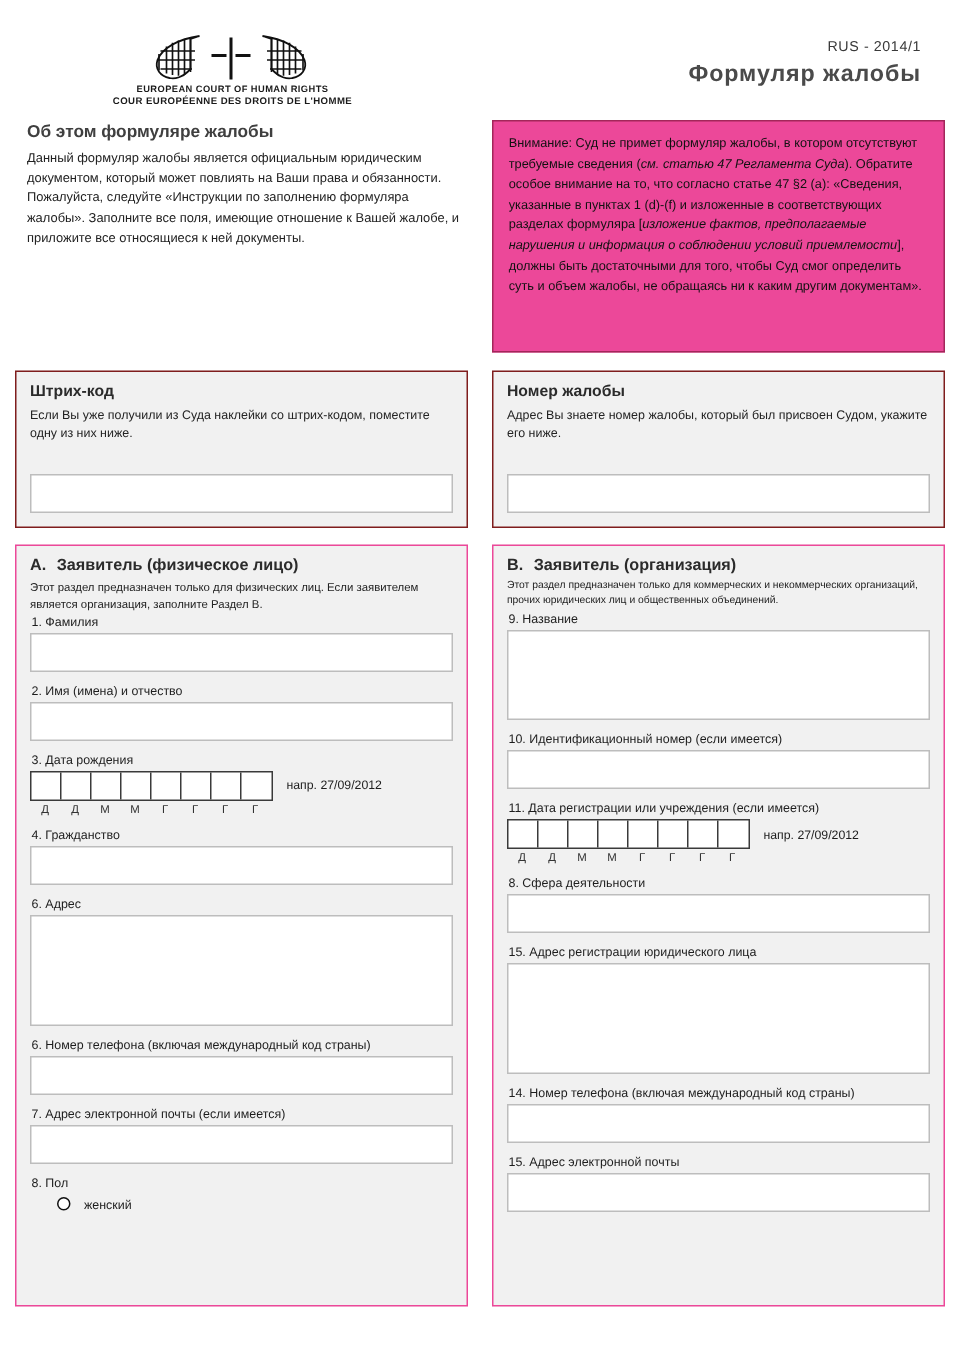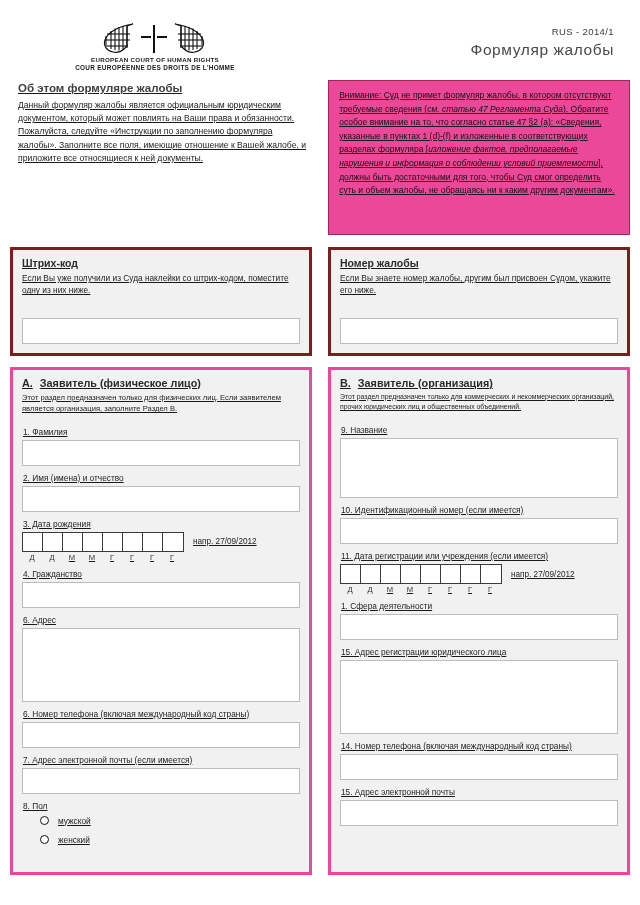--- a/index.html
+++ b/index.html
@@ -60,38 +60,37 @@
   }
   .form-code {
     font-size: 9.5px;
     color: #3a3a3a;
     letter-spacing: 0.4px;
     margin-bottom: 4px;
   }
   .form-title {
     font-size: 15.5px;
     color: #4a4a4a;
-    font-weight: normal;
+    font-weight: bold;
     letter-spacing: 0.6px;
   }
 
   
   .panel {
-    border: 3px solid #7f1d1d;
+    border: 1px solid #7f1d1d;
     background: #f1f1f1;
     box-sizing: border-box;
   }
   .panel-inner { padding: 7px 9px 9px 9px; }
 
   .two-col {
     display: flex;
     gap: 16px;
     padding: 0 10px;
     box-sizing: border-box;
-    text-decoration: underline;
   }
   .col { width: 309px; box-sizing: border-box; }
 
   
   .intro-row { margin-top: 2px; align-items: stretch; }
   .intro-left { padding: 2px 6px 0 8px; }
   .intro-heading {
     font-size: 11.5px;
     font-weight: bold;
     color: #3f3f3f;
@@ -139,38 +138,38 @@
     height: 22px;
     width: 100%;
   }
   .field.h26 { height: 26px; }
   .field.h60 { height: 60px; }
   .field.h74 { height: 74px; }
 
   
   .sections-row { margin-top: 11px; }
   .section-panel {
-    border: 3px solid #ec4899;
+    border: 1px solid #ec4899;
     background: #f1f1f1;
     box-sizing: border-box;
     padding: 7px 9px 10px 9px;
     min-height: 508px;
   }
   .section-head {
     font-size: 10.8px;
     font-weight: bold;
     color: #2b2b2b;
     margin: 0 0 3px 0;
   }
   .section-head .letter { margin-right: 7px; }
   .section-desc {
     font-size: 7.6px;
     line-height: 11.4px;
     color: #232323;
-    margin-bottom: 12px;
+    margin-bottom: 0;
   }
   .section-desc.small { font-size: 6.9px; line-height: 10.6px; }
 
   .field-label {
     font-size: 8.3px;
     color: #1d1d1d;
     margin: 0 0 3px 1px;
   }
   .field-group { margin-bottom: 7px; }
 
@@ -297,21 +296,21 @@
           <div class="sec-desc">Если Вы уже получили из Суда наклейки со штрих-кодом, поместите одну из них ниже.</div>
           <div class="spacer-22"></div>
           <div class="field h26" title=""></div>
         </div>
       </div>
     </div>
     <div class="col">
       <div class="panel">
         <div class="panel-inner">
           <div class="sec-title">Номер жалобы</div>
-          <div class="sec-desc">Если Вы знаете номер жалобы, другим был присвоен Судом, укажите его ниже.</div>
+          <div class="sec-desc">Адрес Вы знаете номер жалобы, который был присвоен Судом, укажите его ниже.</div>
           <div class="spacer-22"></div>
           <div class="field h26" title=""></div>
         </div>
       </div>
     </div>
   </div>
 
   <div class="two-col sections-row">
 
     <div class="col">
@@ -376,24 +375,20 @@
         <div class="field-group">
           <div class="field-label">7.  Адрес электронной почты (если имеется)</div>
           <div class="field h26"></div>
         </div>
 
         <div class="field-group">
           <div class="field-label">8.  Пол</div>
           <div class="radio-list">
             <div class="radio-item">
               <span class="radio-circle"></span>
-              <span class="radio-label">мужской</span>
-            </div>
-            <div class="radio-item">
-              <span class="radio-circle"></span>
               <span class="radio-label">женский</span>
             </div>
           </div>
         </div>
       </div>
     </div>
 
     <div class="col">
       <div class="section-panel">
         <div class="section-head">
@@ -432,21 +427,21 @@
             <span>М</span>
             <span>М</span>
             <span>Г</span>
             <span>Г</span>
             <span>Г</span>
             <span>Г</span>
           </div>
         </div>
 
         <div class="field-group">
-          <div class="field-label">1.  Сфера деятельности</div>
+          <div class="field-label">8.  Сфера деятельности</div>
           <div class="field h26"></div>
         </div>
 
         <div class="field-group">
           <div class="field-label">15.  Адрес регистрации юридического лица</div>
           <div class="field h74"></div>
         </div>
 
         <div class="field-group">
           <div class="field-label">14.  Номер телефона (включая международный код страны)</div>

